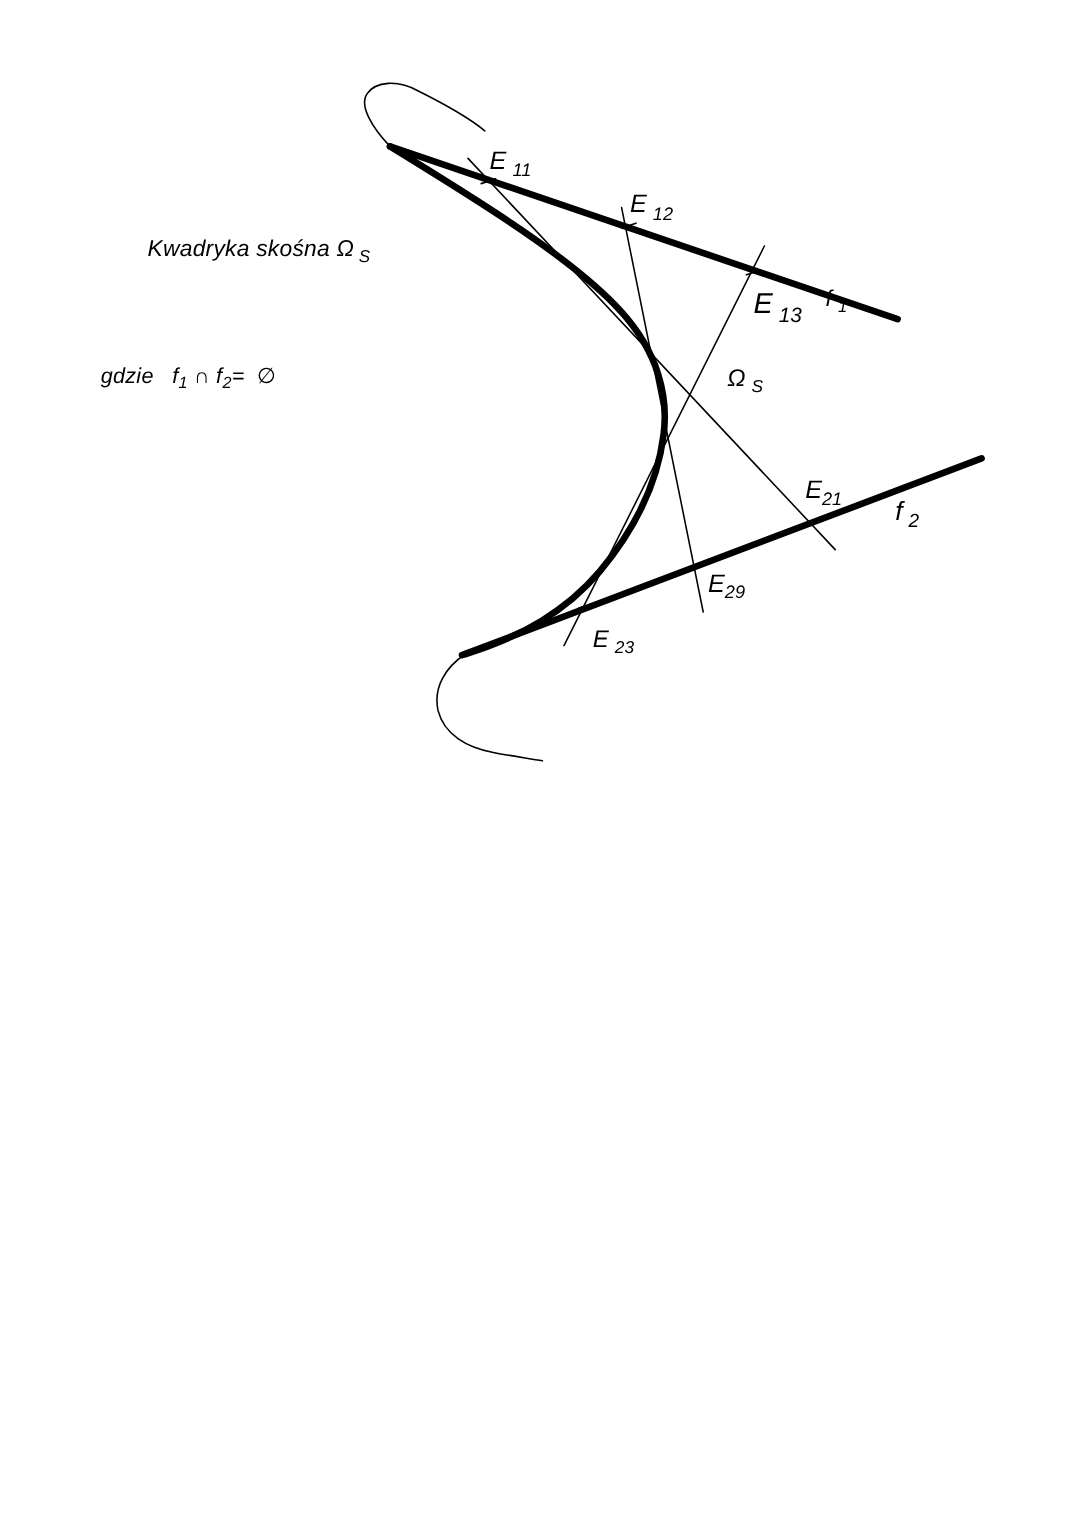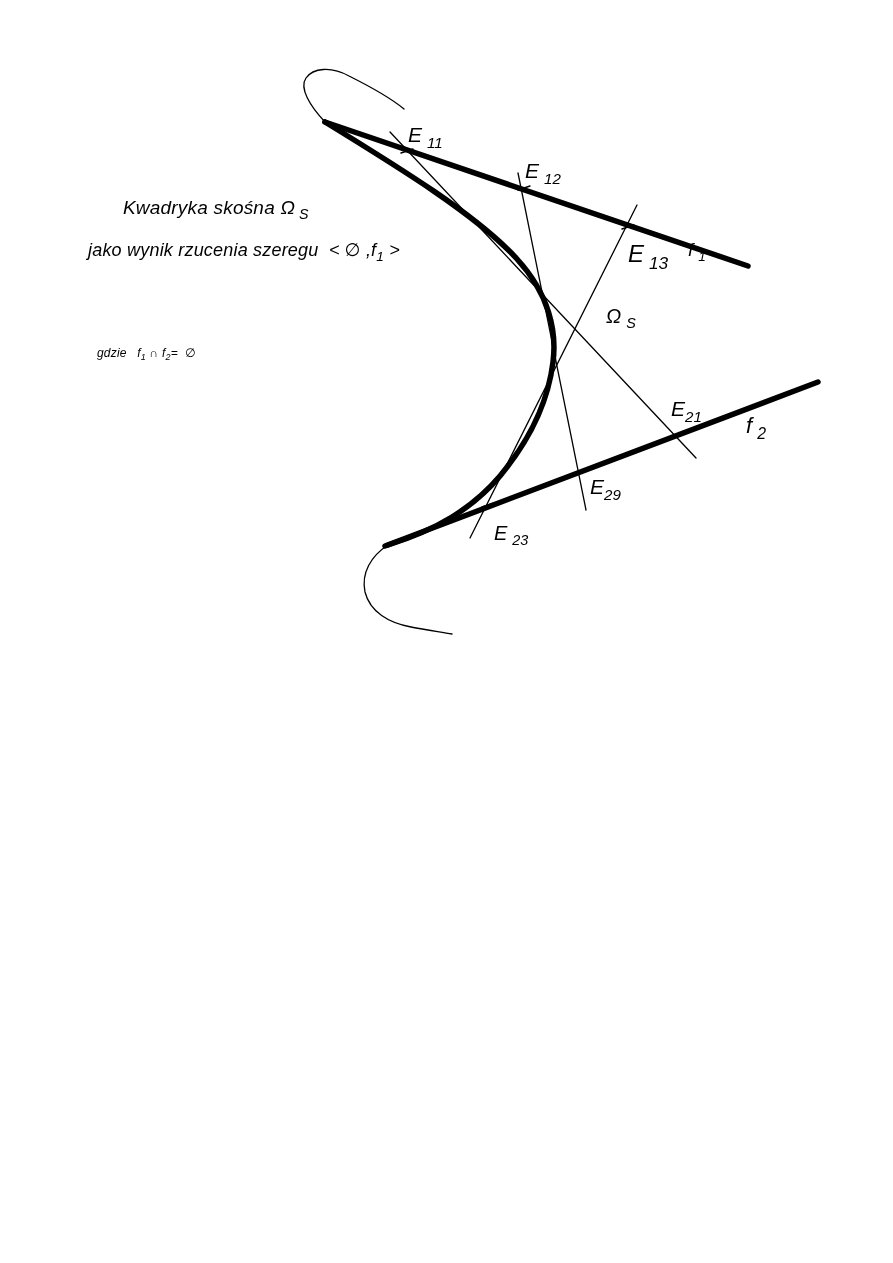--- a/index.html
+++ b/index.html
@@ -21,21 +21,21 @@
   .desc-line {
     position:absolute;
     font-style:italic;
     white-space:pre;
     letter-spacing:0.2px;
   }
   .desc-line sub { font-size:0.75em; vertical-align:-0.35em; }
   .l1 { left:123px; top:197px; font-size:19px; }
   .l2 { left:88px;  top:239px; font-size:18px; }
   .l3 { left:84px;  top:268px; font-size:18px; }
-  .l4 { left:97px;  top:303px; font-size:12px;margin-top:43px; }
+  .l4 { left:84px;  top:303px; font-size:18px; }
   .l1 sub { margin-left:4px; }
 
   .dlabel {
     position:absolute;
     font-style:italic;
     white-space:nowrap;
     line-height:1;
   }
   .dlabel sub { font-size:0.72em; vertical-align:-0.38em; }
   .dlabel.gap sub { margin-left:5px; }
@@ -57,21 +57,20 @@
       <path d="M 401 153 L 413 149" class="thin tick"></path>
       <path d="M 518 190 L 530 186" class="thin tick"></path>
       <path d="M 622 229 L 634 225" class="thin tick"></path>
       <path d="M 670 438 L 682 434" class="thin tick"></path>
       <path d="M 572 474 L 584 470" class="thin tick"></path>
       <path d="M 482 507 L 494 503" class="thin tick"></path>
     </svg>
 
   <div class="desc-line l1"><span>Kwadryka skośna </span><span>Ω</span><sub>S</sub></div>
 
-  <div class="desc-line l2"><span>jako wynik rzucenia szeregu  &lt; ∅ ,f</span><sub>1</sub><span> &gt;</span></div>
 
 
   <div class="desc-line l4"><span>gdzie   f</span><sub>1</sub><span> ∩ f</span><sub>2</sub><span>=  ∅</span></div>
 
   <div id="labels-layer">
       <div class="dlabel gap" style="left: 408px; top: 124px; font-size: 21px;"><span>E</span><sub>11</sub></div>
       <div class="dlabel gap" style="left: 525px; top: 160px; font-size: 21px; text-align: center;"><span>E</span><sub>12</sub></div>
       <div class="dlabel gap" style="left: 628px; top: 242px; font-size: 24px;"><span>E</span><sub>13</sub></div>
       <div class="dlabel gap" style="left: 688px; top: 220px; font-size: 19px; margin-top: 20px;"><span>f</span><sub>1</sub></div>
       <div class="dlabel gap" style="left: 606px; top: 306px; font-size: 20px;"><span>Ω</span><sub>S</sub></div>

